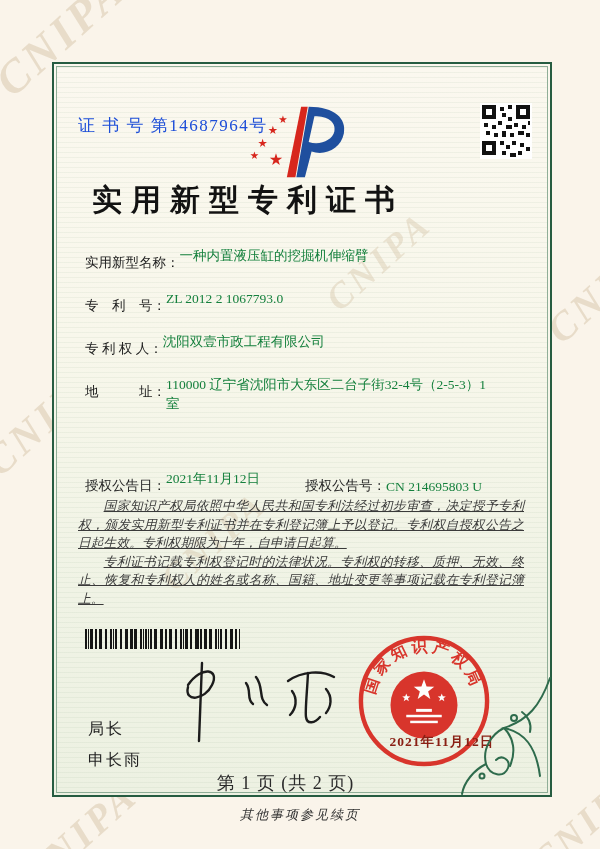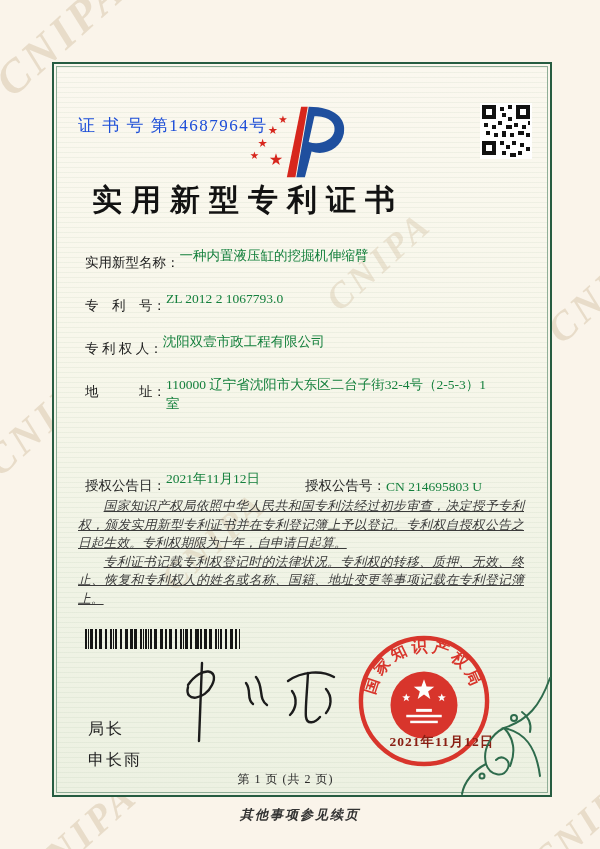--- a/index.html
+++ b/index.html
@@ -86,27 +86,26 @@
   .seal{ position:absolute; left:355px; top:632px; width:138px; height:138px; opacity:0.92; }
   .seal-date{
     position:absolute; left:364px; top:733px; width:156px;
     text-align:center; font-size:13.5px; font-weight:bold;
     color:#8a2015; letter-spacing:1px;
   }
 
   
   .page-info{
     position:absolute; left:52px; top:771px; width:467px;
-    text-align:center; font-size:12px; color:#2a2a2a; letter-spacing:1px;
+    text-align:center; font-size:18px; color:#2a2a2a; letter-spacing:1px;
   }
   .footer-note{
     position:absolute; left:0; top:806px; width:600px;
     text-align:center; font-size:13px; font-style:italic; color:#333;
     letter-spacing:2px;
-    font-weight:bold;
   }
 
   .corner-flourish{ position:absolute; left:452px; top:672px; width:104px; height:128px; }
 </style>
 </head>
 <body>
 
 <div class="page">
 
   <div class="wm" style="left:-18px; top:8px; font-size:46px;">CNIPA</div>

